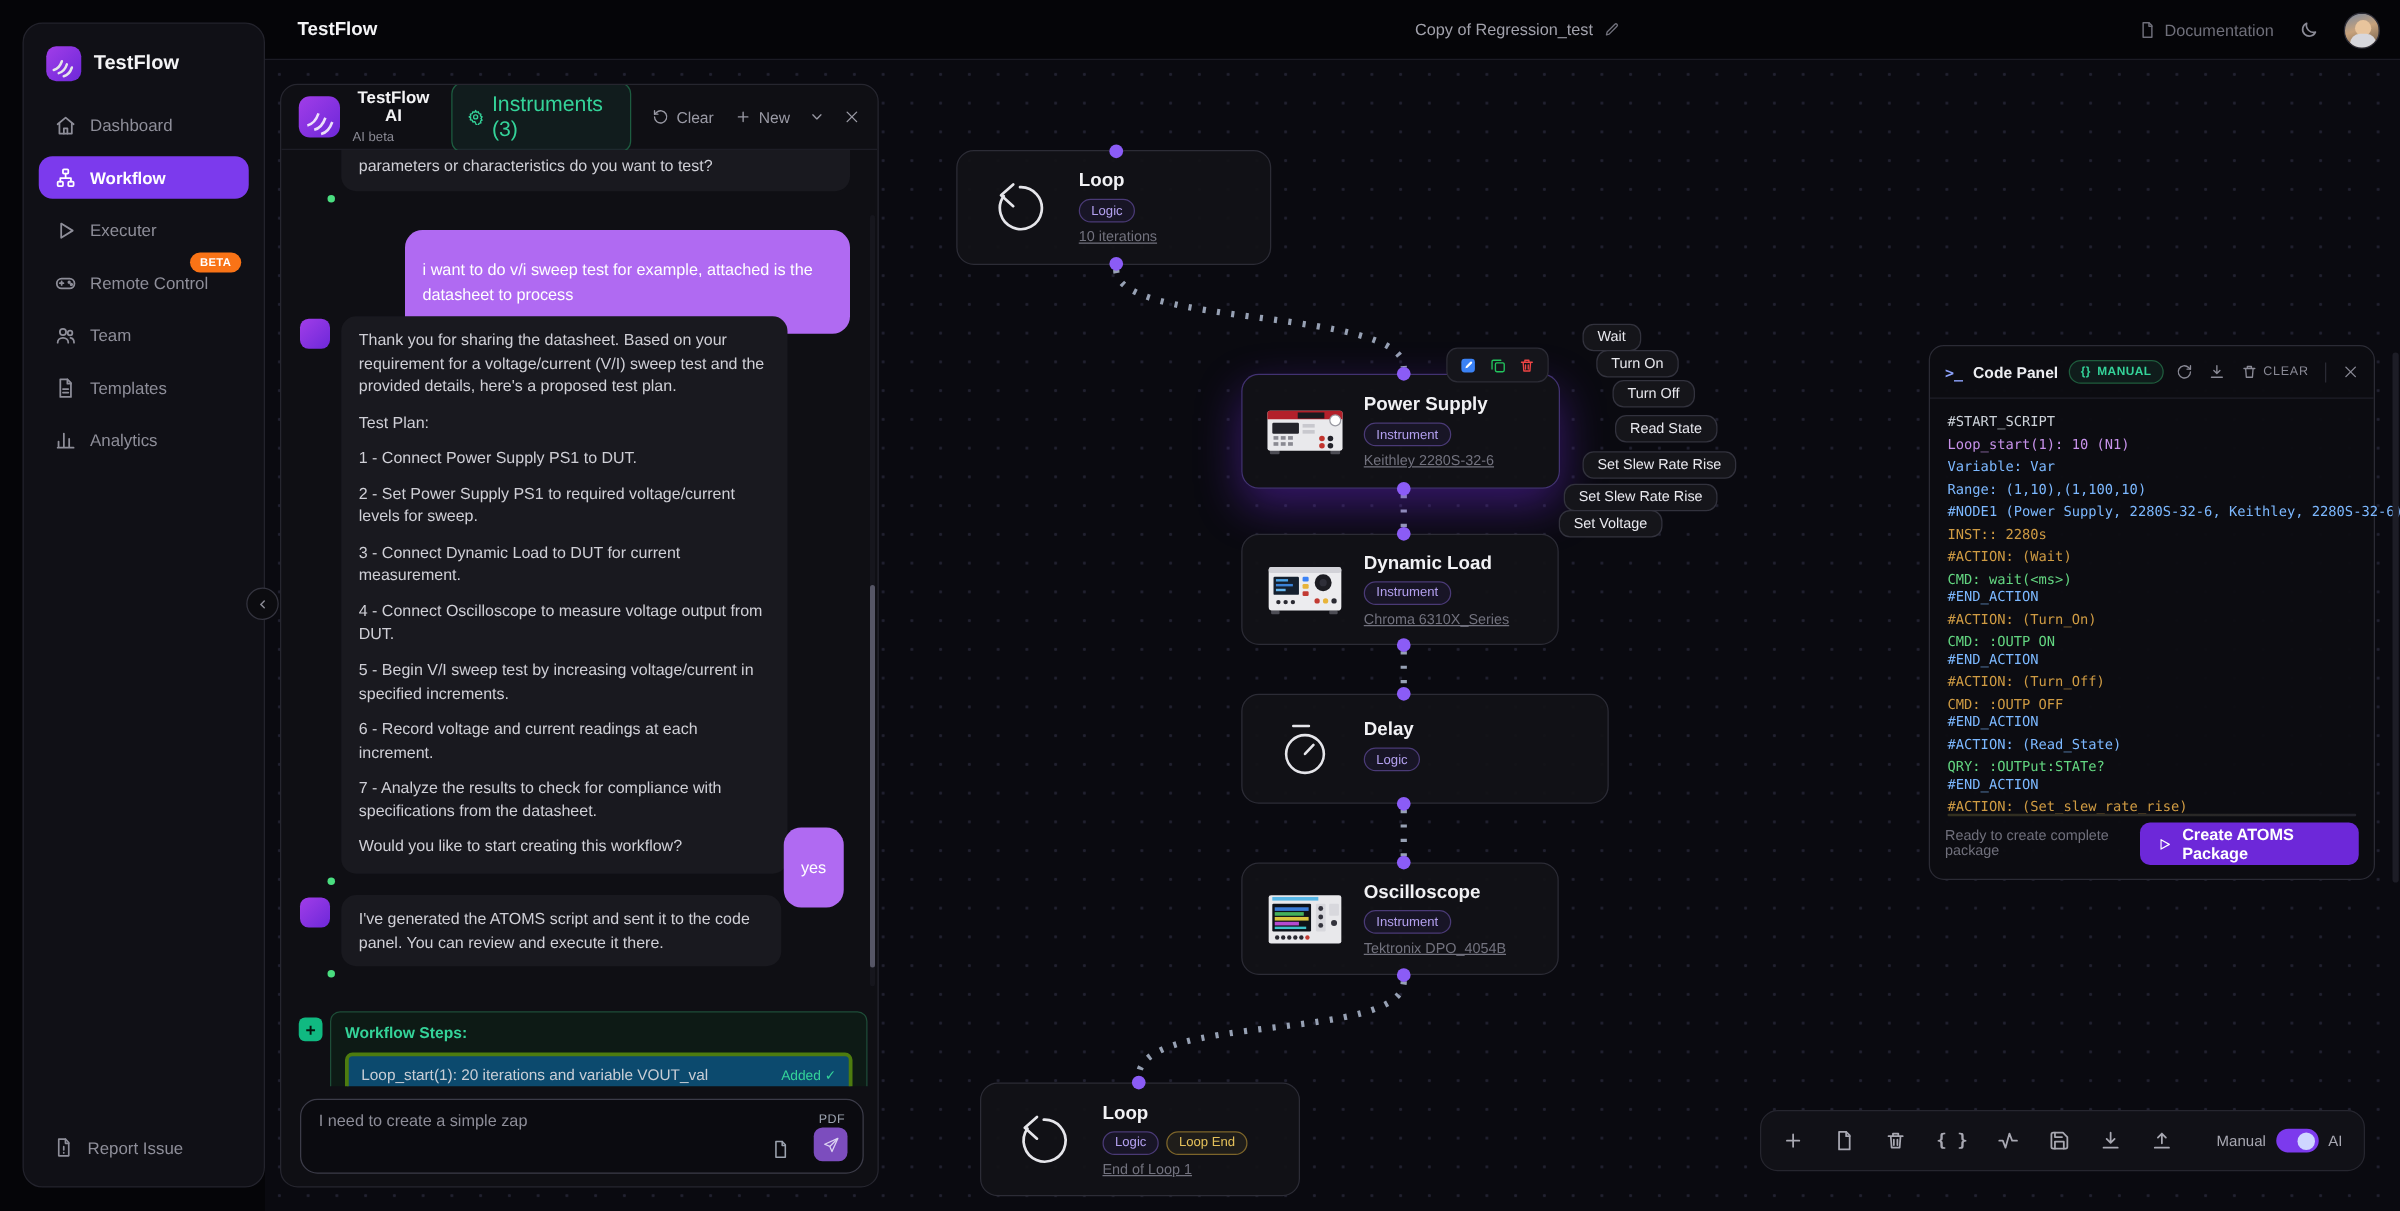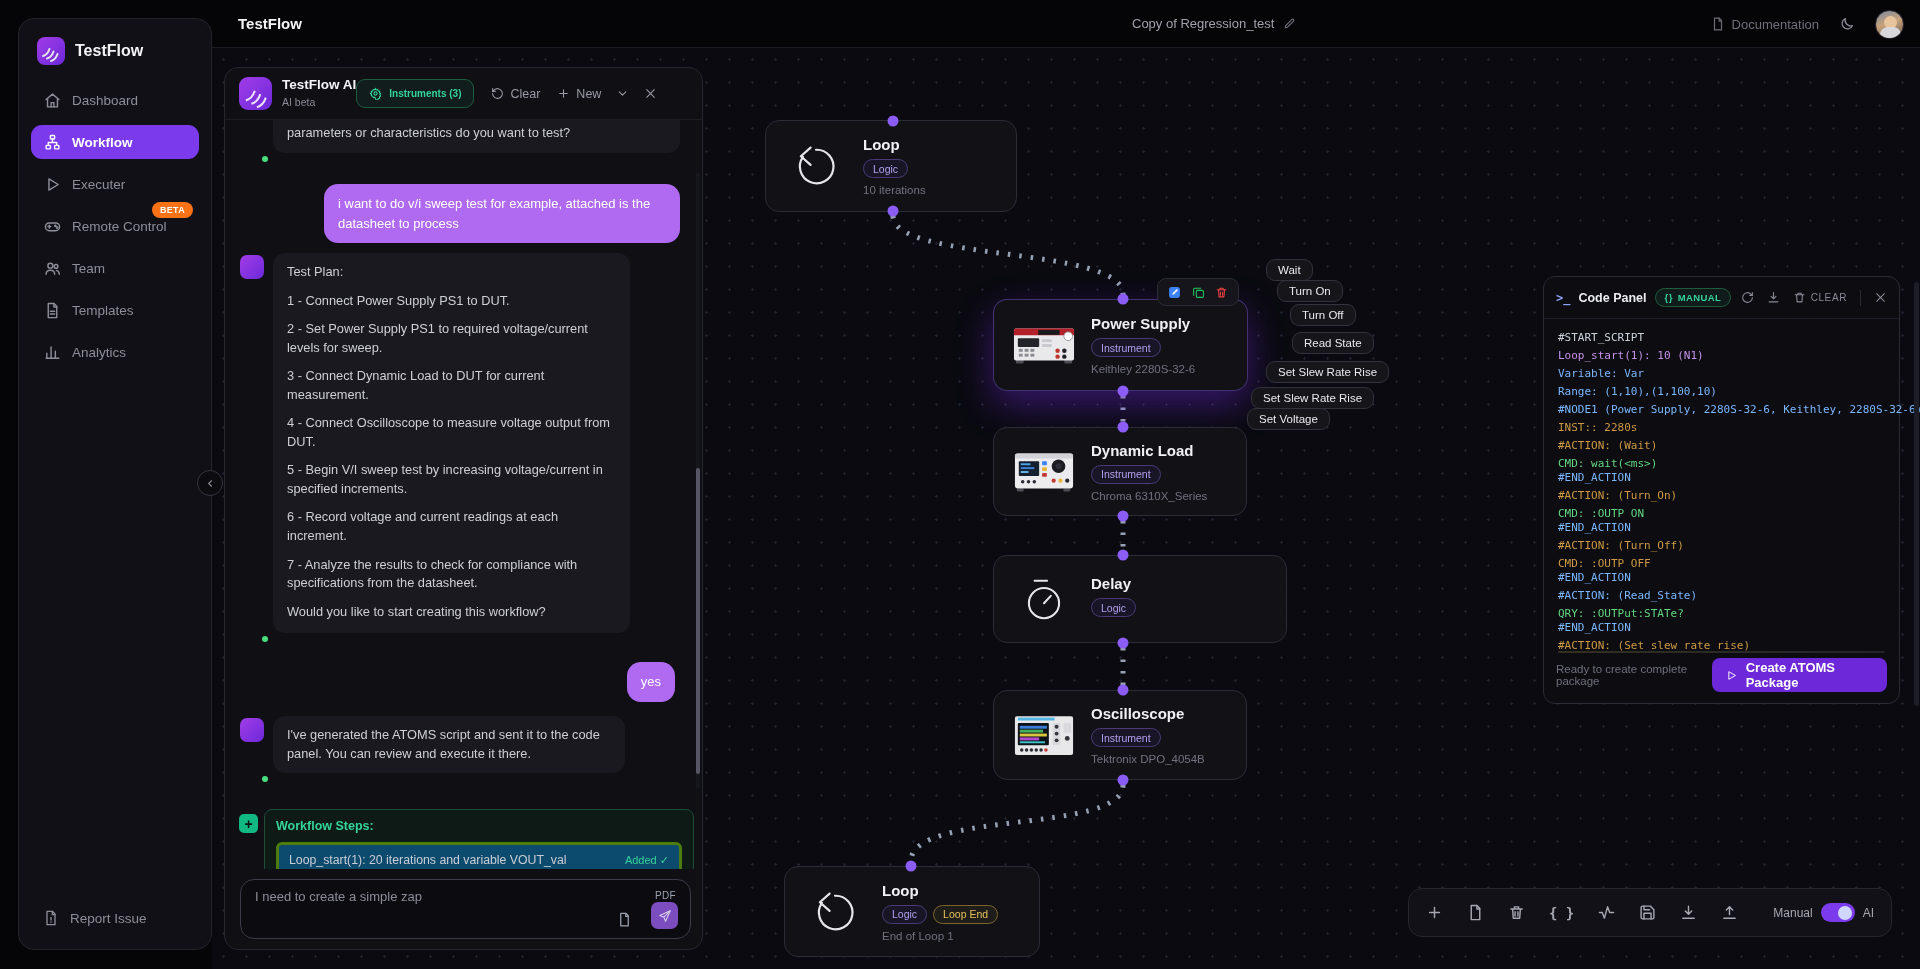--- a/index.html
+++ b/index.html
@@ -56,50 +56,50 @@
   .mode-btn .ic svg { width:14px; height:14px; }
 
   .node { position:absolute; background:rgba(18,18,23,.93); border:1px solid #2c2c36; border-radius:14px;
     display:flex; align-items:center; gap:15px; padding:0 18px; z-index:2; }
   .node .viz { width:64px; display:flex; justify-content:center; flex:none; }
   .node h3 { font-size:15px; font-weight:600; color:#f1f1f4; margin-bottom:6px; }
   .brow { display:flex; gap:6px; margin-bottom:6px; }
   .pill { display:inline-block; font-size:10.5px; padding:2.5px 9px; border-radius:999px;
     border:1px solid #4a3a76; color:#b3a0ef; background:rgba(124,92,250,.07); }
   .pill.end { border-color:#7d652a; color:#e4c05a; background:rgba(228,192,90,.07); }
-  .meta { font-size:11.5px; color:#72727e; }
+  .meta { font-size:11.5px; color:#72727e;text-decoration:underline; }
   .node.selected { border-color:rgba(140,100,255,.4); box-shadow:0 14px 36px rgba(109,40,217,.45); }
 
   .action-bar { position:absolute; left:1157px; top:278px; width:82px; height:28px; background:#15151b;
     border:1px solid #2c2c36; border-radius:9px; display:flex; align-items:center; justify-content:space-evenly; z-index:4; }
   .action-bar .ic svg { width:13px; height:13px; }
 
   .tip { position:absolute; background:#15151a; border:1px solid #32323d; border-radius:9px; padding:4px 11px;
     font-size:11.5px; color:#e8e8ee; z-index:4; white-space:nowrap; }
 
   
   .chat { position:absolute; left:224px; top:67px; width:479px; height:883px; background:#0f0f14;
     border:1px solid #26262f; border-radius:14px; z-index:6; overflow:hidden; }
   .chat-head { height:52px; border-bottom:1px solid #1d1d26; display:flex; align-items:center; padding:0 14px; }
   .ai-badge { width:33px; height:33px; border-radius:9px; background:linear-gradient(135deg,#a13de8,#6d28d9); flex:none; }
   .wave { width:100%; height:100%; }
   .chat-title { margin-left:10px; }
   .chat-title b { display:block; font-size:13.5px; color:#f4f4f6;text-align:center; }
   .chat-title span { font-size:10.5px; color:#8a8a94; }
-  .instr-btn { display:flex; align-items:center; gap:7px; padding:7px 12px; border-radius:9px;
-    border:1px solid #1d5c40; background:rgba(52,211,153,.07); color:#34d399; font-size:10px; cursor:pointer;font-weight:bold; }
+  .instr-btn { margin-left:13px; display:flex; align-items:center; gap:7px; padding:7px 12px; border-radius:9px;
+    border:1px solid #1d5c40; background:rgba(52,211,153,.07); color:#34d399; font-size:17px; cursor:pointer; }
   .instr-btn .ic svg { width:13px; height:13px; }
   .ghost-btn { display:flex; align-items:center; gap:6px; color:#9a9aa5; font-size:12.5px; margin-left:17px; cursor:pointer; }
   .ghost-btn .ic svg { width:13px; height:13px; }
   .chev, .close-x { margin-left:15px; color:#9a9aa5; cursor:pointer; }
   .chev svg { width:13px; height:13px; } .close-x svg { width:13px; height:13px; }
 
   .msgs { position:absolute; left:0; right:0; top:52px; bottom:80px; overflow:hidden; }
   .bubble-ai { background:#19191f; color:#cfcfd6; font-size:12.8px; line-height:1.45; border-radius:12px; padding:10px 14px; }
-  .bubble-user { background:#b06af2; color:#fff; font-size:13px; line-height:1.5; border-radius:14px; padding:10px 14px; }
+  .bubble-user { background:#b06af2; color:#fff; font-size:13px; line-height:1.5; border-radius:14px; padding:22px 14px; }
   .aiwrap { position:absolute; left:48px; }
   .aiwrap .mini-av { position:absolute; left:-33px; top:2px; width:24px; height:24px; border-radius:7px;
     background:linear-gradient(135deg,#a13de8,#6d28d9); }
   .gdot { position:absolute; left:-11px; bottom:-9px; width:6px; height:6px; border-radius:50%; background:#4ade80; }
   .m1 { top:-6px; right:22px; } .m1 .bubble-ai { border-radius:0 0 12px 12px; }
   .muser { position:absolute; right:22px; top:64px; width:356px; }
   .mplan { top:133px; width:357px; }
   .mplan .p { margin-bottom:10px; } .mplan .p:last-child { margin-bottom:2px; }
   .myes { position:absolute; right:27px; top:542px; }
   .mgen { top:596px; width:352px; }
@@ -561,20 +561,21 @@
         <div class="gdot"></div>
       </div>
 
       <div class="muser">
         <div class="bubble-user">i want to do v/i sweep test for example, attached is the datasheet to process</div>
       </div>
 
       <div class="aiwrap mplan">
         <div class="mini-av"></div>
         <div class="bubble-ai">
+          <div class="p">Thank you for sharing the datasheet. Based on your requirement for a voltage/current (V/I) sweep test and the provided details, here's a proposed test plan.</div>
           <div class="p">Test Plan:</div>
           <div class="p">1 - Connect Power Supply PS1 to DUT.</div>
           <div class="p">2 - Set Power Supply PS1 to required voltage/current levels for sweep.</div>
           <div class="p">3 - Connect Dynamic Load to DUT for current measurement.</div>
           <div class="p">4 - Connect Oscilloscope to measure voltage output from DUT.</div>
           <div class="p">5 - Begin V/I sweep test by increasing voltage/current in specified increments.</div>
           <div class="p">6 - Record voltage and current readings at each increment.</div>
           <div class="p">7 - Analyze the results to check for compliance with specifications from the datasheet.</div>
           <div class="p">Would you like to start creating this workflow?</div>
         </div>

